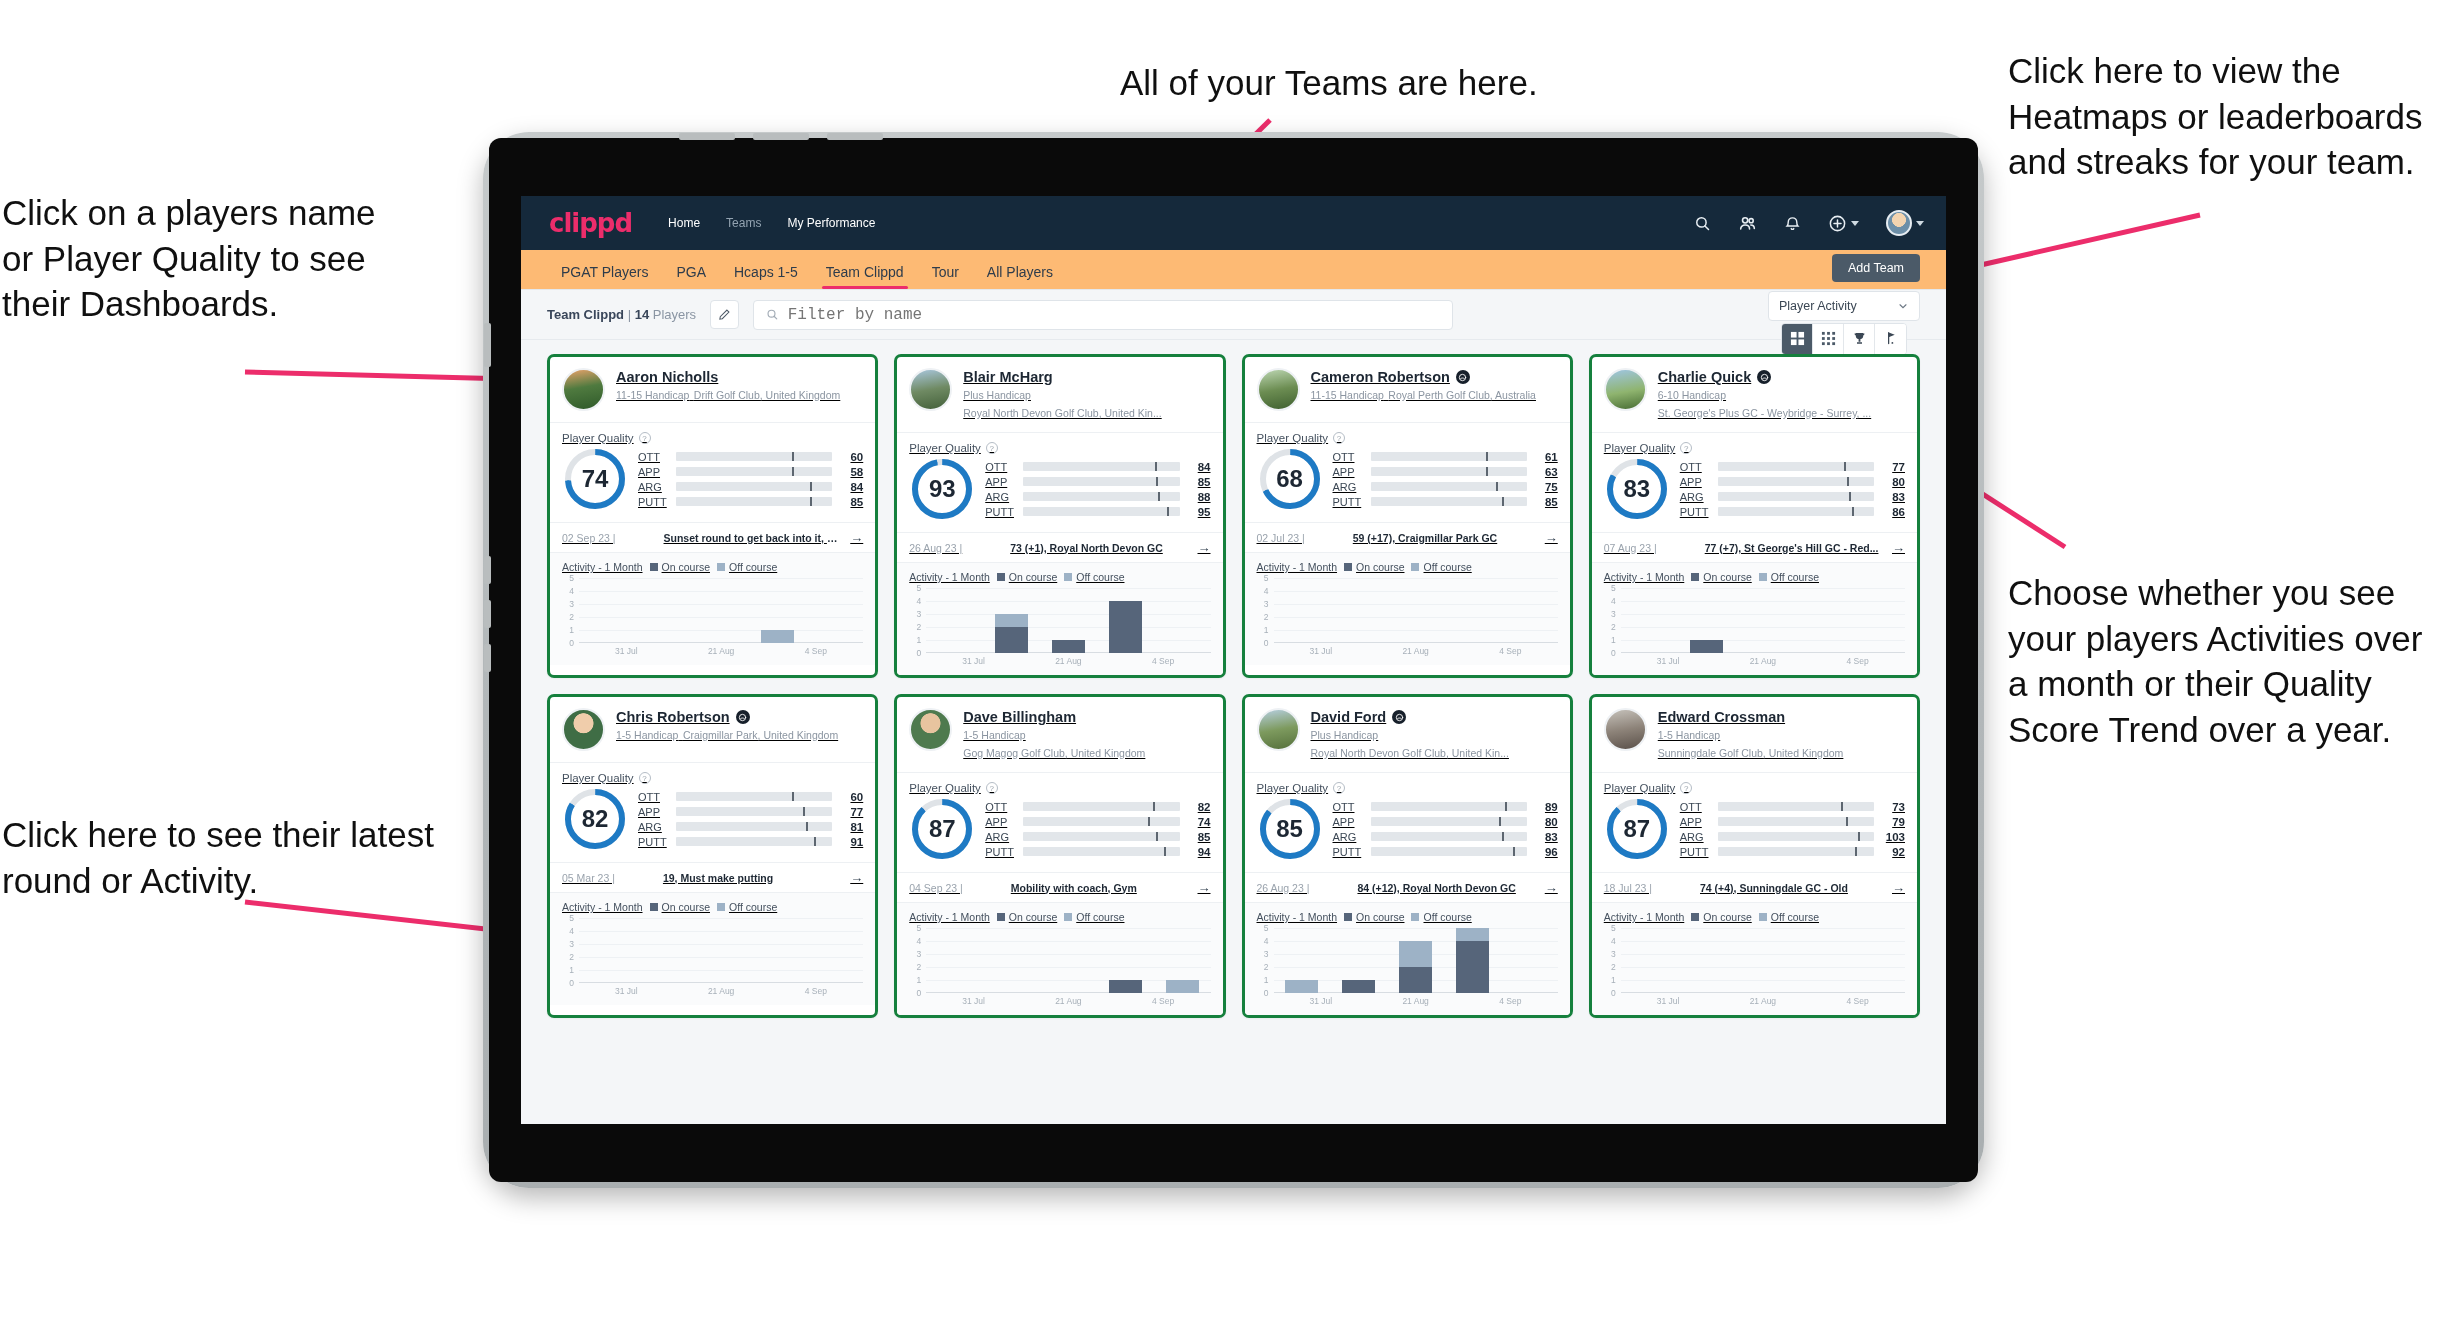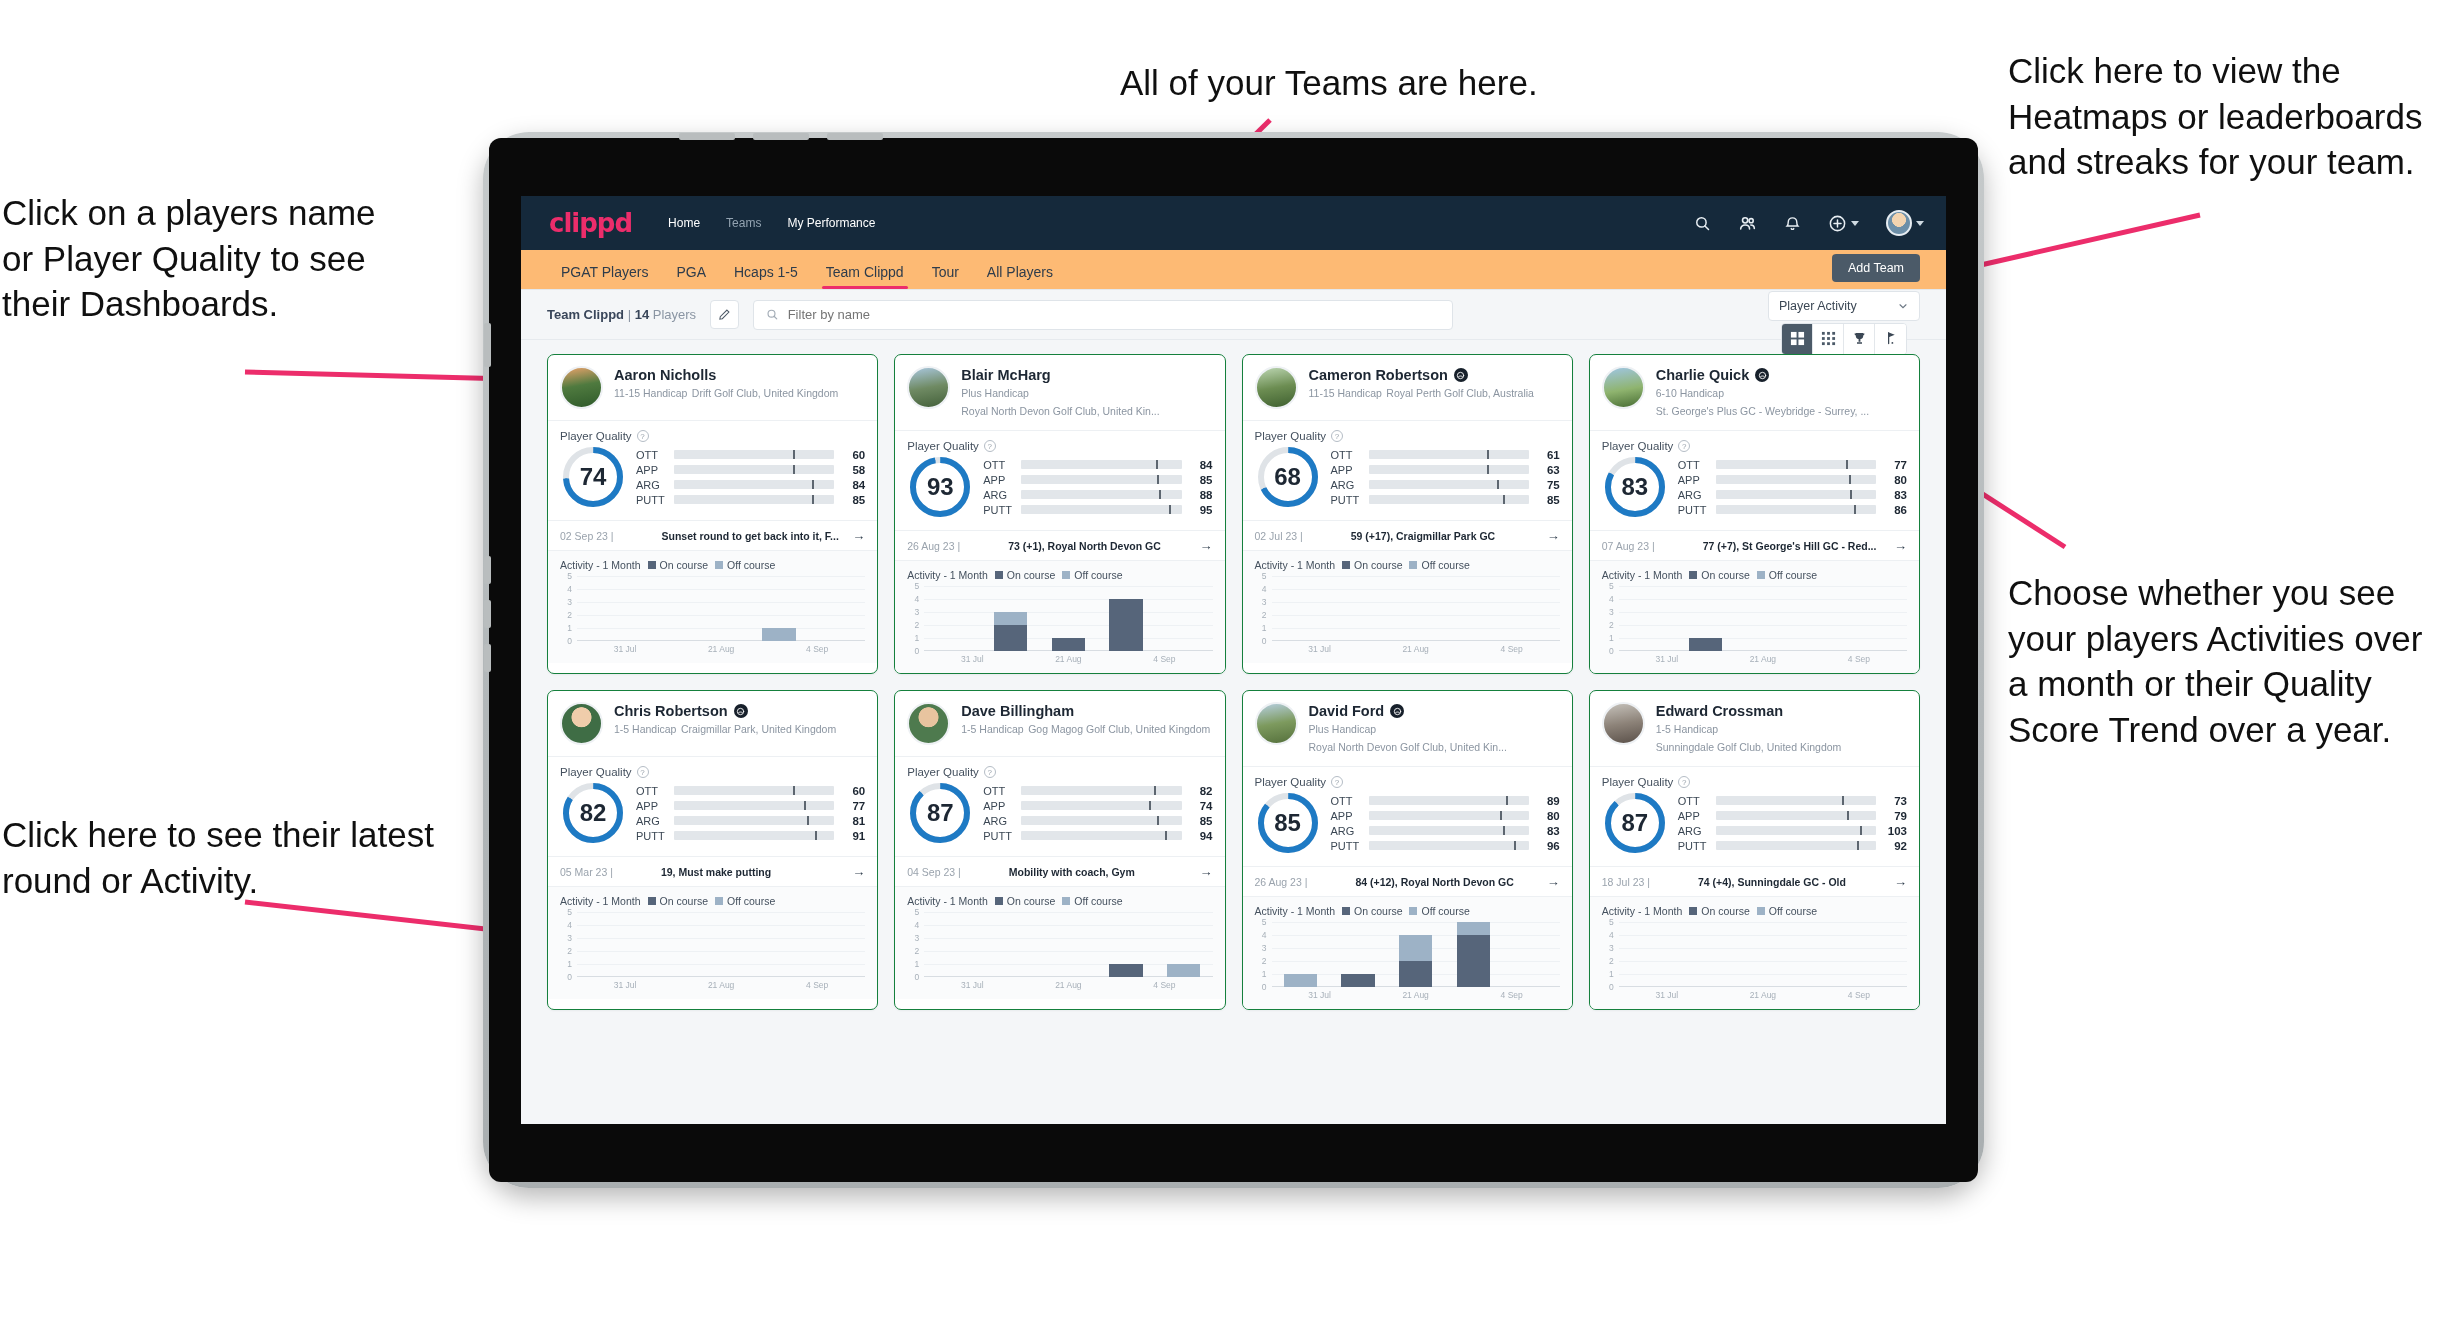--- a/index.html
+++ b/index.html
@@ -114,22 +114,22 @@
   .edit-box {
     width: 29px; height: 29px; background: #fff; border: 1px solid #dfe4e9;
     border-radius: 4px; display: flex; align-items: center; justify-content: center;
   }
   .search-box {
     flex: 1; height: 30px; background: #fff; border: 1px solid #dfe4e9;
     border-radius: 4px; display: flex; align-items: center; padding: 0 12px; gap: 9px;
     max-width: 700px;
   }
   .search-box input {
-    border: none; outline: none; font-size: 13px; color: #4d7c0f;
-    font-family: Liberation Sans, sans-serif; width: 100%; background: transparent;
+    border: none; outline: none; font-size: 16px; color: #4d7c0f;
+    font-family: Liberation Mono, monospace; width: 100%; background: transparent;
   }
   .show-wrap { margin-left: auto; display: flex; align-items: center; gap: 2px; flex-direction: column; }
   .show-lbl { font-size: 12.5px; color: #4d5966; }
   .select-box {
     width: 152px; height: 30px; background: #fff; border: 1px solid #dfe4e9; border-radius: 4px;
     display: flex; align-items: center; justify-content: space-between;
     padding: 0 10px; font-size: 12.5px; color: #3b4754;
   }
   .viewtoggle { display: flex; border: 1px solid #dfe4e9; border-radius: 4px; overflow: hidden; background: #fff; }
   .vt {
@@ -139,22 +139,22 @@
   .vt:last-child { border-right: none; }
   .vt.active { background: #4b5a68; }
 
   
   .grid {
     padding: 14px 26px 0 26px;
     display: grid; grid-template-columns: repeat(4, 1fr);
     gap: 16px;
   }
   .card {
-    background: #fff; border: 1px solid #15803d; border-radius: 7px;
-    overflow: hidden; box-shadow: 0 1px 2px rgba(20,30,45,.05);
+    background: #fff; border: 3px solid #15803d; border-radius: 7px;
+    overflow: hidden; box-shadow: 0 1px 2px rgba(20,30,45,.05); text-decoration: underline;
   }
   .card-head { display: flex; gap: 11px; padding: 11px 12px 11px 12px; align-items: flex-start; }
   .p-avatar {
     width: 43px; height: 43px; border-radius: 50%; flex: 0 0 43px;
     border: 2px solid #eef1f4; overflow: hidden; position: relative;
   }
   .p-meta { min-width: 0; padding-top: 1px; }
   .p-name {
     font-size: 14.5px; font-weight: 700; color: #1d2733;
     display: flex; align-items: center; gap: 6px; white-space: nowrap;

